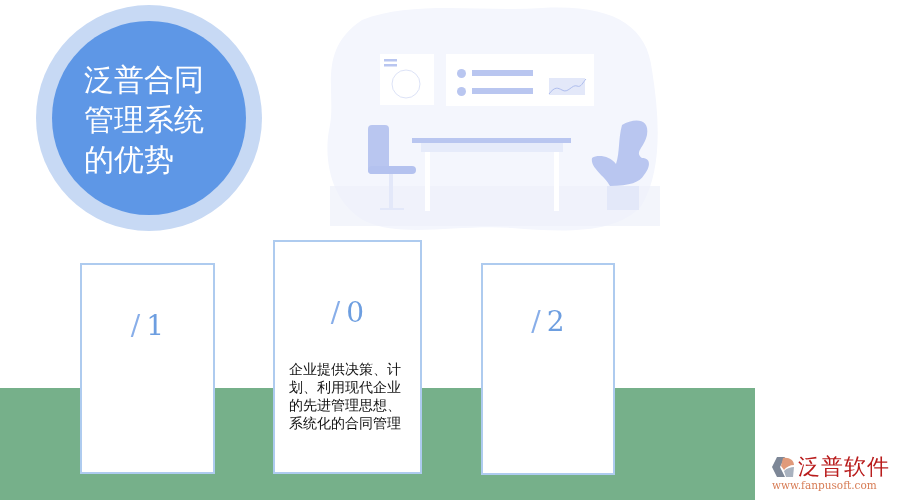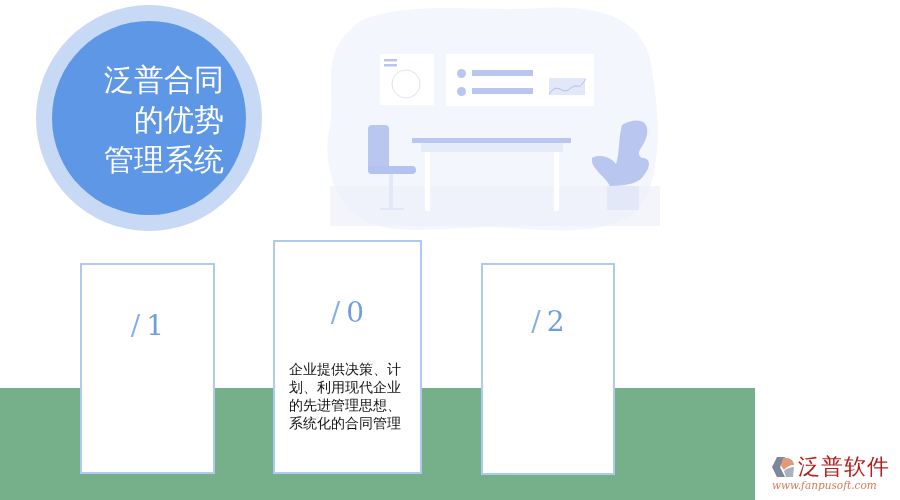--- a/index.html
+++ b/index.html
@@ -3,21 +3,21 @@
 <meta charset="utf-8">
 <style>
   * { box-sizing: border-box; margin: 0; padding: 0; }
   html, body { width: 900px; height: 500px; overflow: hidden; background: #ffffff; }
   body { position: relative; font-family: "DejaVu Sans", sans-serif; }
 
   .green-band { position: absolute; left: 0; top: 388px; width: 755px; height: 112px; background: #76b08a; }
 
   .title-ring { position: absolute; left: 36px; top: 5px; width: 226px; height: 226px; border-radius: 50%; background: #c7d9f4; }
   .title-circle { position: absolute; left: 52px; top: 21px; width: 194px; height: 194px; border-radius: 50%; background: #5e97e6; }
-  .title-text { position: absolute; left: 84px; top: 60px; width: 140px; color: #ffffff; font-family: "DejaVu Serif", serif; font-size: 30px; line-height: 40px; letter-spacing: 0px; text-align: right; }
+  .title-text { position: absolute; left: 84px; top: 60px; width: 140px; color: #ffffff; font-family: "DejaVu Serif", serif; font-size: 30px; line-height: 40px; letter-spacing: 0px; }
 
   .illustration { position: absolute; left: 322px; top: 0; width: 340px; height: 240px; }
 
   .card { position: absolute; background: #ffffff; border: 2px solid #aecbef; }
   .card-num { position: absolute; left: 0; right: 0; text-align: center; font-family: "DejaVu Serif", serif; font-size: 28px; color: #6d9ee0; }
   .card-num .slash { color: #88aee9; font-weight: 300; margin-right: 6px; }
   .card-text { position: absolute; font-size: 14px; line-height: 18px; color: #111111; }
 
   .card1 { left: 80px; top: 263px; width: 135px; height: 211px; }
   .card1 .card-num { top: 44px; }
@@ -27,33 +27,33 @@
   .card2 .card-num { top: 54px; }
   .card2 .card-text { left: 14px; top: 118px; width: 122px; }
 
   .card3 { left: 481px; top: 263px; width: 134px; height: 212px; }
   .card3 .card-num { top: 40px; }
   .card3 .card-text { left: 9px; top: 86px; width: 116px; }
 
   .logo { position: absolute; left: 768px; top: 452px; width: 132px; height: 44px; }
   .logo-mark { position: absolute; left: 3px; top: 4px; width: 24px; height: 22px; }
   .logo-name { position: absolute; left: 30px; top: 0px; font-size: 22px; color: #b91c1c; letter-spacing: 1px; white-space: nowrap; }
-  .logo-url { position: absolute; left: 4px; top: 27px; font-family: "DejaVu Serif", serif; font-size: 10.5px; color: #d77c55; white-space: nowrap; font-style: italic; }
+  .logo-url { position: absolute; left: 4px; top: 27px; font-family: "DejaVu Serif", serif; font-size: 10.5px; color: #d77c55; white-space: nowrap; }
 </style>
 </head>
 <body>
 
 <div class="green-band"></div>
 
 <div class="title-ring"></div>
 <div class="title-circle"></div>
 <div class="title-text">
   <div>泛普合同</div>
+  <div>管理系统</div>
   <div>的优势</div>
-  <div>管理系统</div>
 </div>
 
 <svg class="illustration" viewBox="0 0 340 240" xmlns="http://www.w3.org/2000/svg">
   <path d="M40 20 C90 0 160 12 220 8 C290 4 325 25 330 70 C338 120 340 170 320 205 C295 235 240 232 190 228 C140 224 80 238 45 222 C10 205 0 160 8 125 C14 90 -5 50 40 20 Z" fill="#f4f6fd"></path>
   <rect x="8" y="186" width="330" height="40" fill="#eef1fa" opacity="0.7"></rect>
 
   <rect x="58" y="54" width="54" height="51" fill="#ffffff"></rect>
   <rect x="62" y="59" width="13" height="2.5" fill="#b9c6f0"></rect>
   <rect x="62" y="64" width="13" height="2.5" fill="#b9c6f0"></rect>
   <circle cx="84" cy="84" r="14" fill="none" stroke="#dde3f7" stroke-width="1"></circle>

